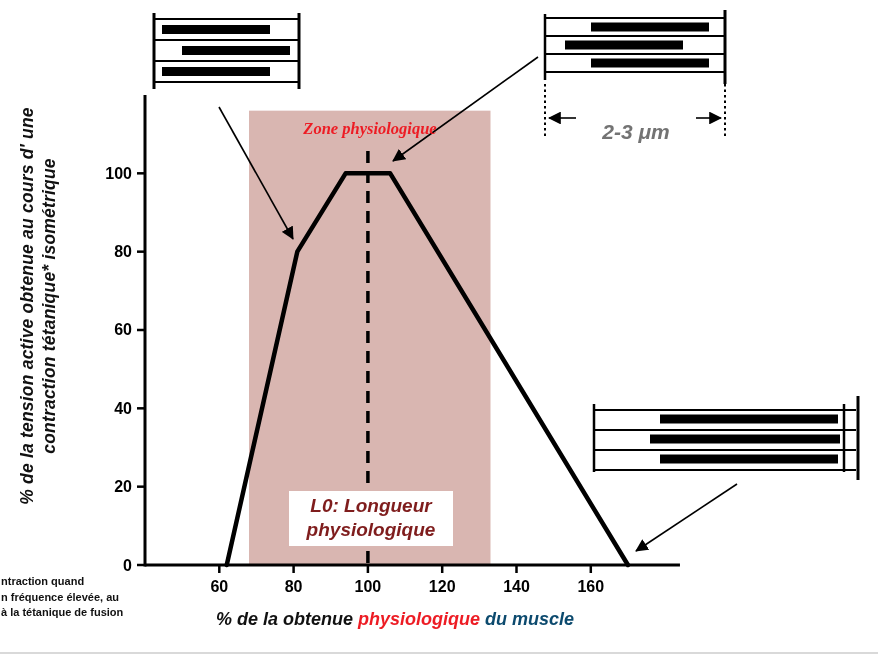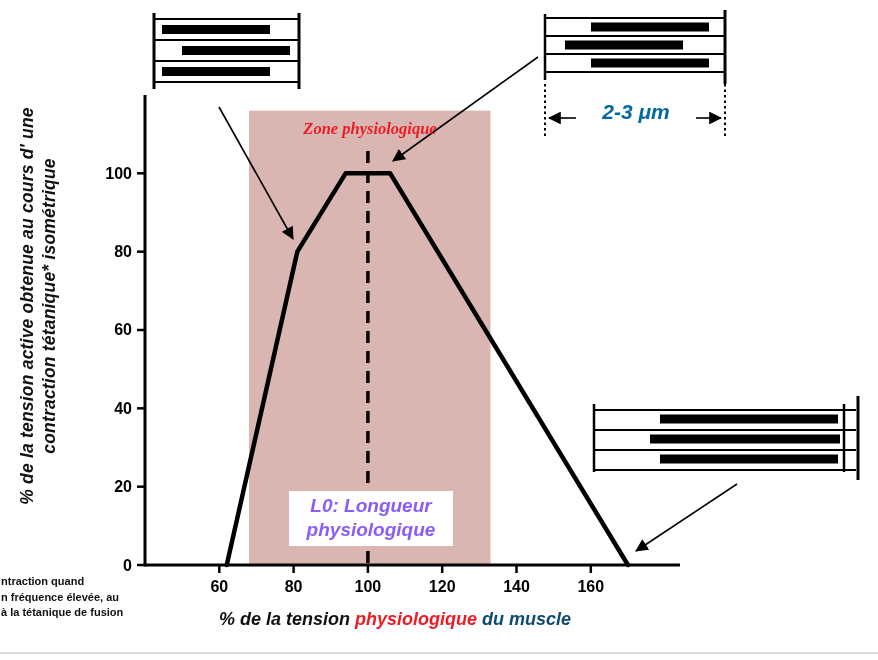--- a/index.html
+++ b/index.html
@@ -21,21 +21,21 @@
     position:absolute; left:145px; top:608px; width:500px; text-align:center;
     font:italic bold 18px/22px "Liberation Sans", sans-serif; color:#111;
   }
   #zone-label {
     position:absolute; left:250px; top:119px; width:240px; text-align:center;
     font:italic bold 16.5px/20px "Liberation Sans", sans-serif;
   }
   #l0-box {
     position:absolute; left:289px; top:491px; width:164px; padding:3px 0 4px 0;
     background:#ffffff; text-align:center;
-    font:italic bold 19px/24px "Liberation Sans", sans-serif; color:#8b5cf6;
+    font:italic bold 19px/24px "Liberation Sans", sans-serif; color:#7f1d1d;
   }
   #measure-label {
     position:absolute; left:580px; top:100px; width:112px; text-align:center;
     font:italic bold 21px/24px "Liberation Sans", sans-serif;
   }
   #footnote {
     position:absolute; left:1px; top:574px; width:160px;
     font:bold 11px/15.5px "Liberation Sans", sans-serif; color:#111;
   }
   #bottom-divider {
@@ -135,31 +135,31 @@
     <line x1="538" y1="57" x2="393" y2="161" stroke="#000" stroke-width="1.6" marker-end="url(#arrow)"></line>
     <line x1="737" y1="484" x2="636" y2="551" stroke="#000" stroke-width="1.6" marker-end="url(#arrow)"></line>
   </svg>
 
   <div id="ylabel">
     <div>% de la tension active  obtenue au cours d' une</div>
     <div>contraction tétanique* isométrique</div>
   </div>
 
   <div id="xlabel">
-    <span style="color: rgb(17, 17, 17);">% de la tension </span><span style="color: rgb(237, 28, 36);">physiologique</span><span style="color: #0c4a6e;"> du muscle</span>
+    <span style="color: rgb(17, 17, 17);">% de la obtenue </span><span style="color: rgb(237, 28, 36);">physiologique</span><span style="color: #0c4a6e;"> du muscle</span>
   </div>
 
   <div id="zone-label" style="color: rgb(237, 28, 36); font-family: Liberation Serif, serif;">Zone physiologique</div>
 
   <div id="l0-box">
     <div>L0:  Longueur</div>
     <div>physiologique</div>
   </div>
 
-  <div id="measure-label" style="color: #0369a1;">2-3  μm</div>
+  <div id="measure-label" style="color: #737373; margin-top: 20px;">2-3  μm</div>
 
   <div id="footnote">
     <div>ntraction quand</div>
     <div>n fréquence élevée, au</div>
     <div>à la tétanique de fusion</div>
   </div>
 
   <div id="bottom-divider"></div>
 </div>
 

